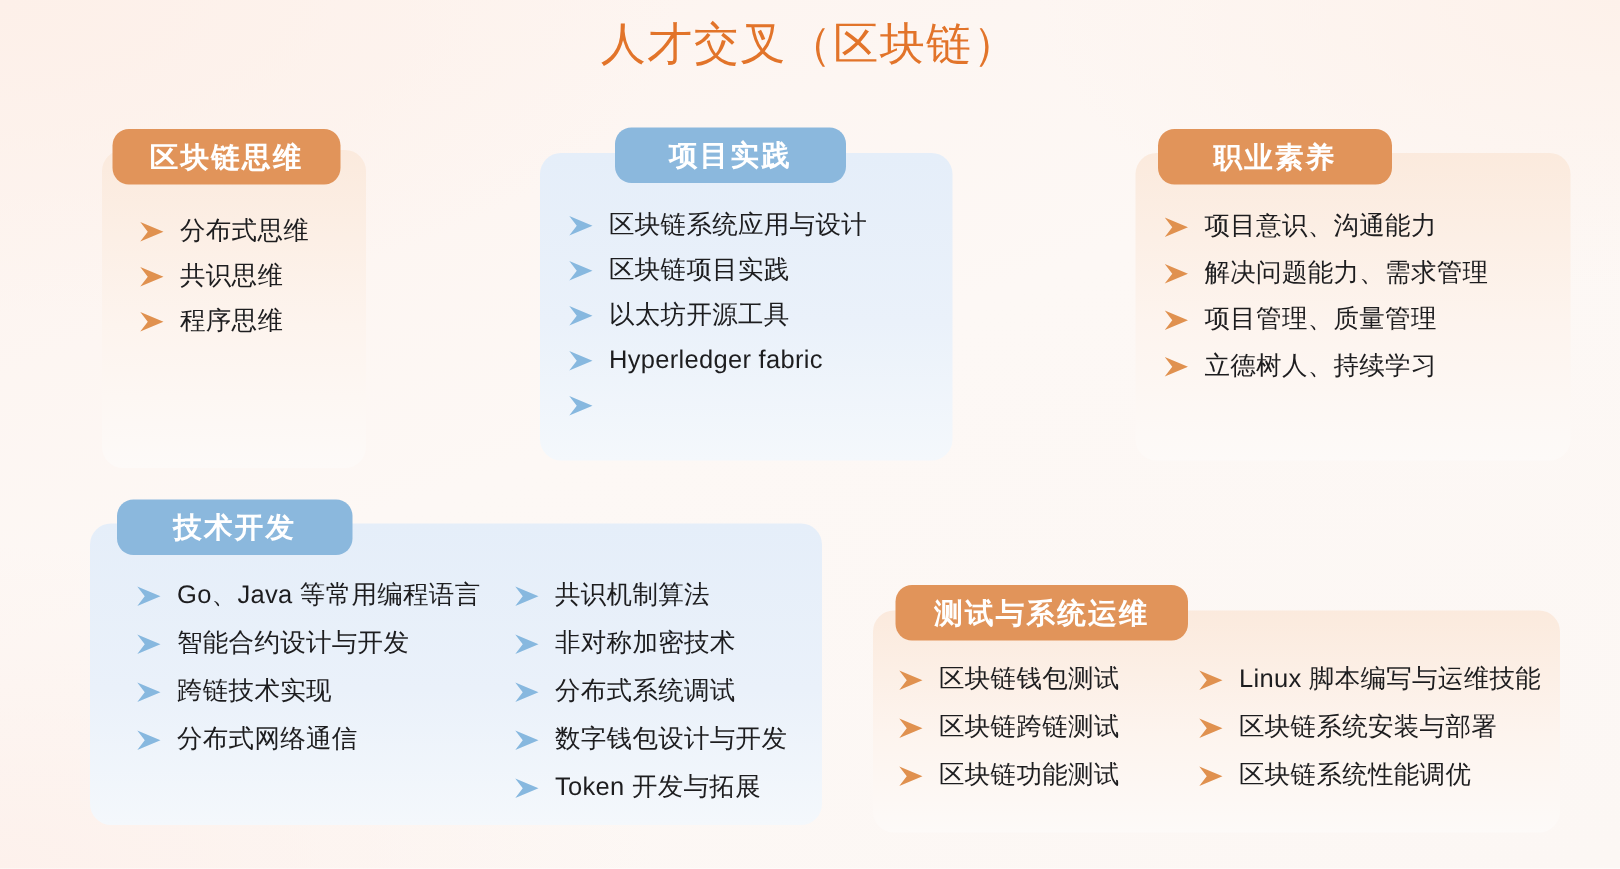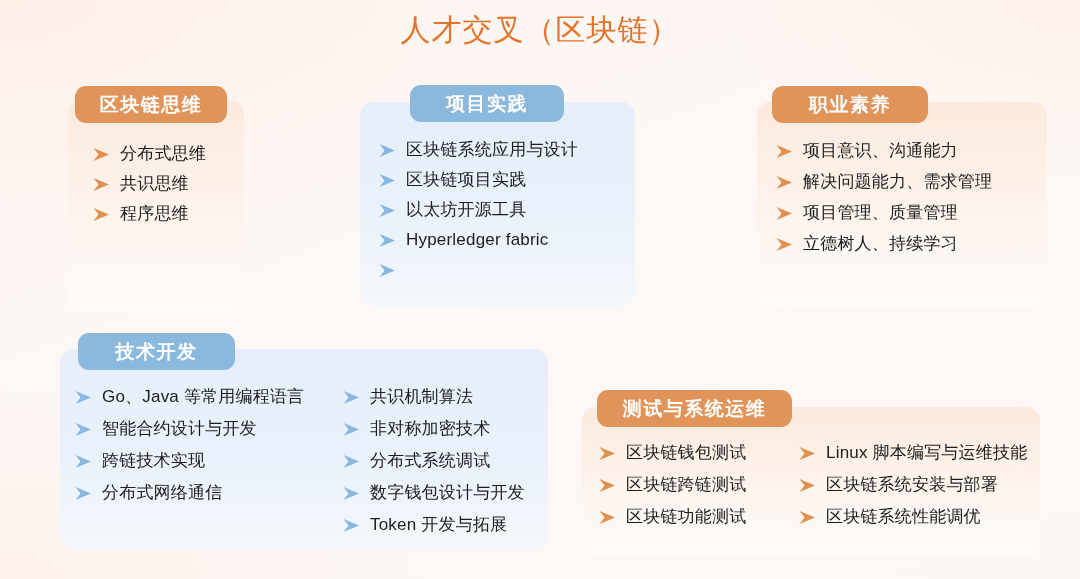--- a/index.html
+++ b/index.html
@@ -230,21 +230,21 @@
         <span class="label">立德树人、持续学习</span>
       </div>
     </div>
   </div>
 
   <div class="card blue c4" style="left:60px; top:349px; width:488px; height:201px;"></div>
   <div class="pill blue" style="left:78px; top:333px; width:157px; height:37px;">
     <span>技术开发</span>
   </div>
   <div class="items c4" style="left:74px; top:385px; width:470px; height:150px;">
-    <div class="col" style="left:0; top:0; width:240px;">
+    <div class="col" style="left:16px; top:0; width:240px;">
       <div class="item">
         <span class="arrow">
             <svg width="19" height="23" viewBox="0 0 19 23">
               <path d="M1.5 5 L17 11.5 L1.5 18 L6.5 11.5 Z" fill="#87b8df"></path>
             </svg>
           </span>
         <span class="label">Go、Java 等常用编程语言</span>
       </div>
       <div class="item">
         <span class="arrow">

